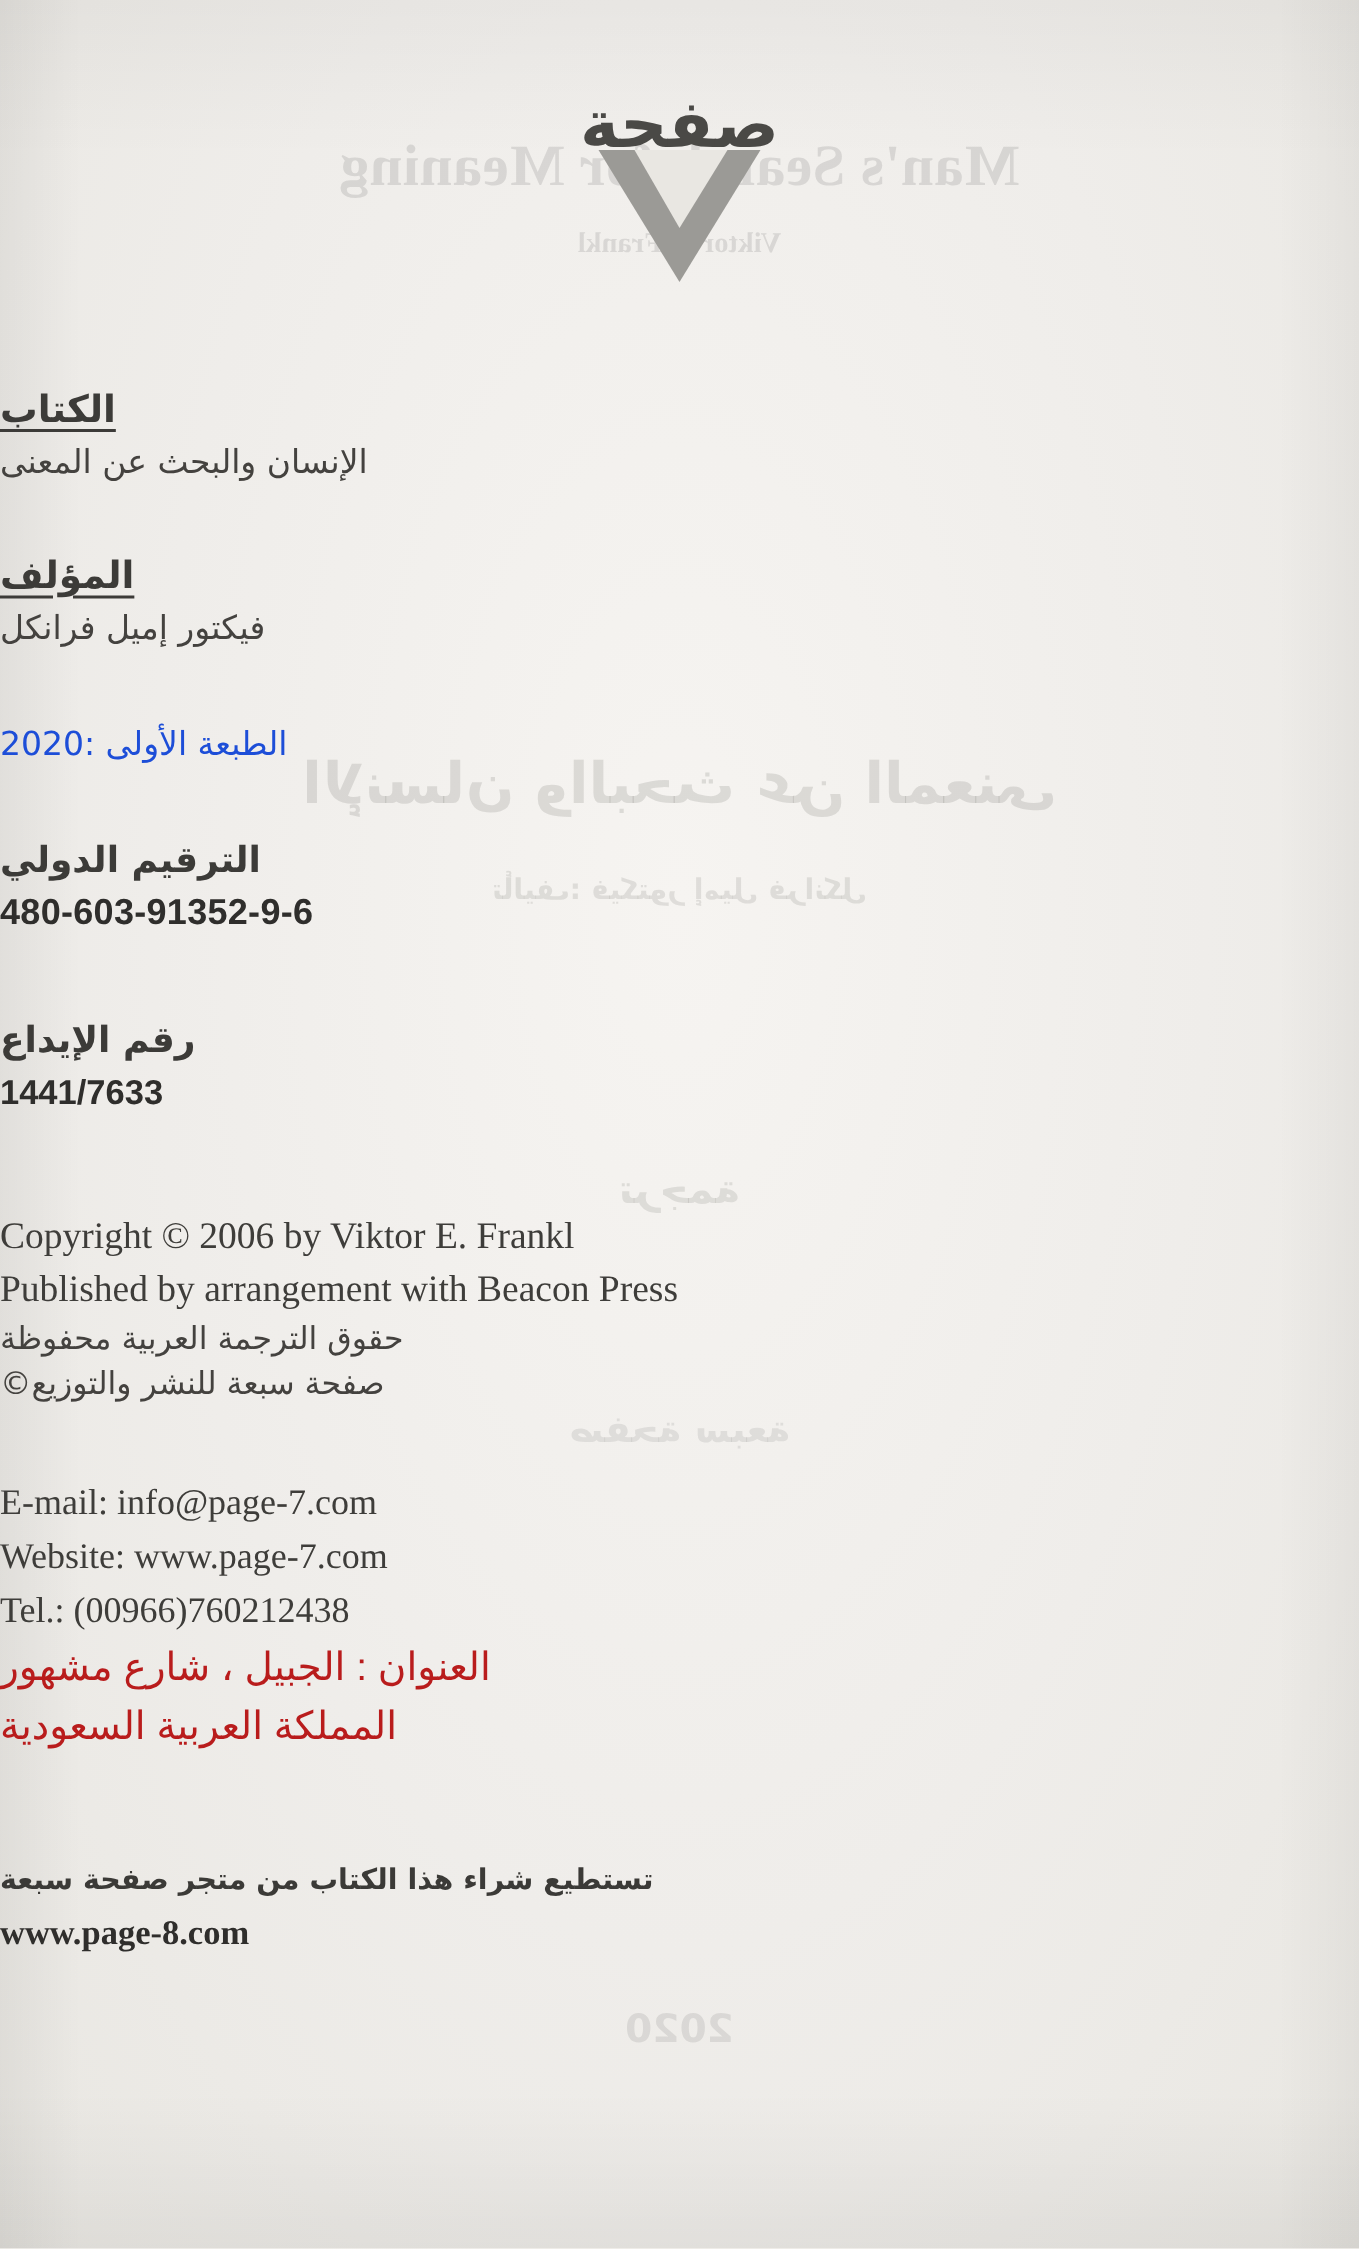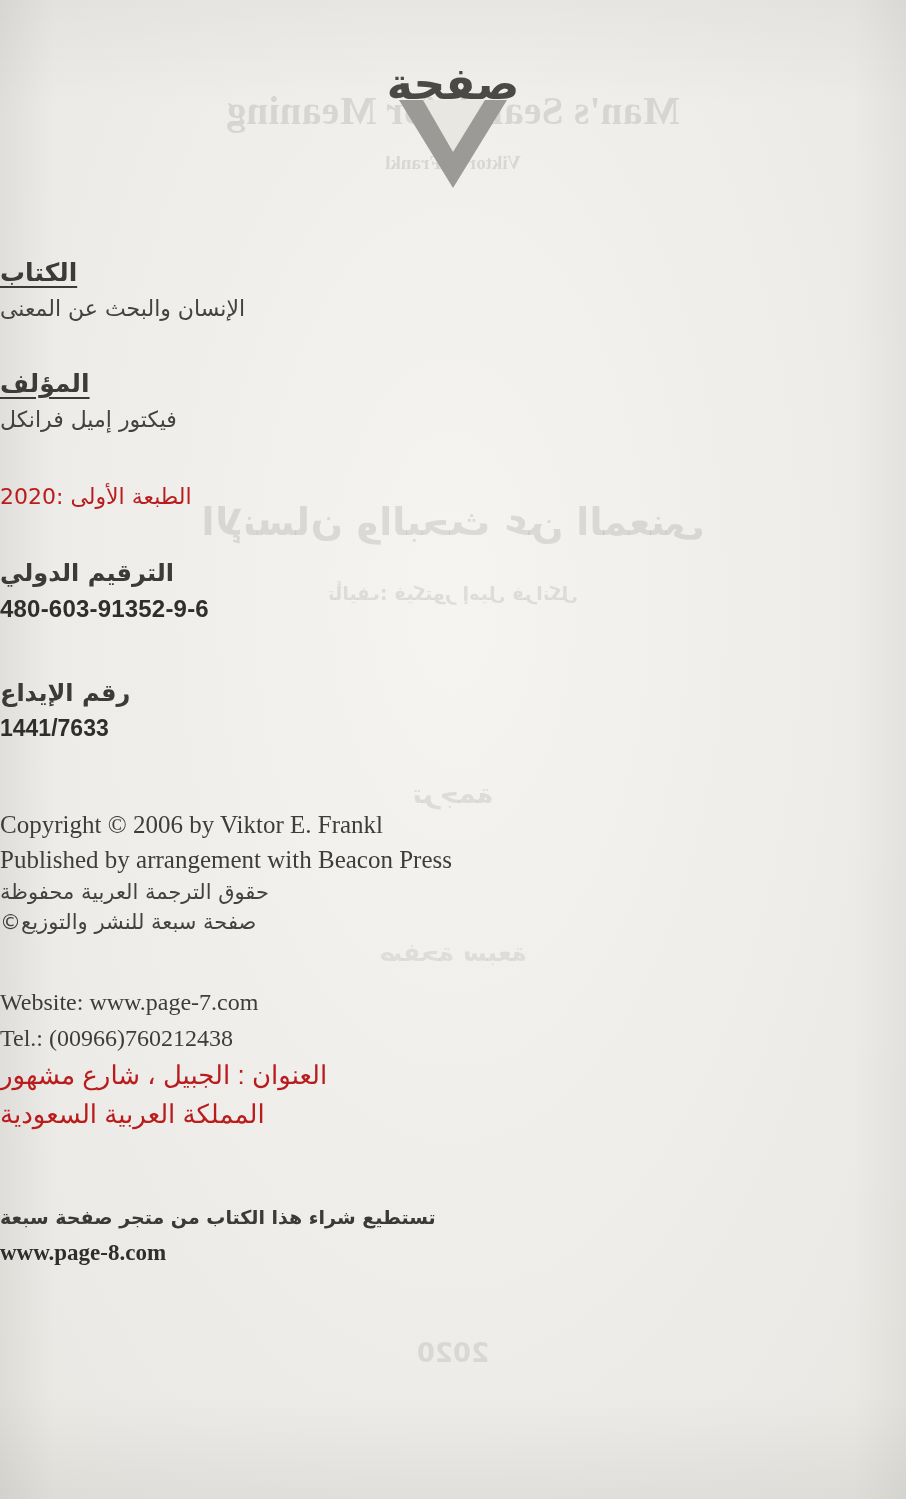--- a/index.html
+++ b/index.html
@@ -144,21 +144,21 @@
     text-underline-offset: 5px;
     color: #3c3b38;
   }
   .value-ar {
     font-size: 22px;
     color: #44423f;
     margin-top: 9px;
   }
   .edition {
     font-size: 22px;
-    color: #b91c1c;
+    color: #1d4ed8;
     direction: rtl;
   }
   .label-plain {
     font-weight: bold;
     font-size: 24px;
     color: #3c3b38;
   }
   .isbn {
     font-family: "Liberation Sans", sans-serif;
     font-weight: bold;
@@ -272,20 +272,21 @@
   </div>
 
   <div class="section mt-copy">
     <div class="en-line">Copyright © 2006 by Viktor E. Frankl</div>
     <div class="en-line">Published by arrangement with Beacon Press</div>
     <div class="ar-rights">حقوق الترجمة العربية محفوظة</div>
     <div class="ar-rights">صفحة سبعة للنشر والتوزيع©</div>
   </div>
 
   <div class="section mt-contact">
+    <div class="contact-line">E-mail: info@page-7.com</div>
     <div class="contact-line">Website: www.page-7.com</div>
     <div class="contact-line">Tel.: (00966)760212438</div>
     <div class="addr">العنوان : الجبيل ، شارع مشهور</div>
     <div class="addr">المملكة العربية السعودية</div>
   </div>
 
   <div class="section mt-footer">
     <div class="footer-ar">تستطيع شراء هذا الكتاب من متجر صفحة سبعة</div>
     <div class="footer-url">www.page-8.com</div>
   </div>

